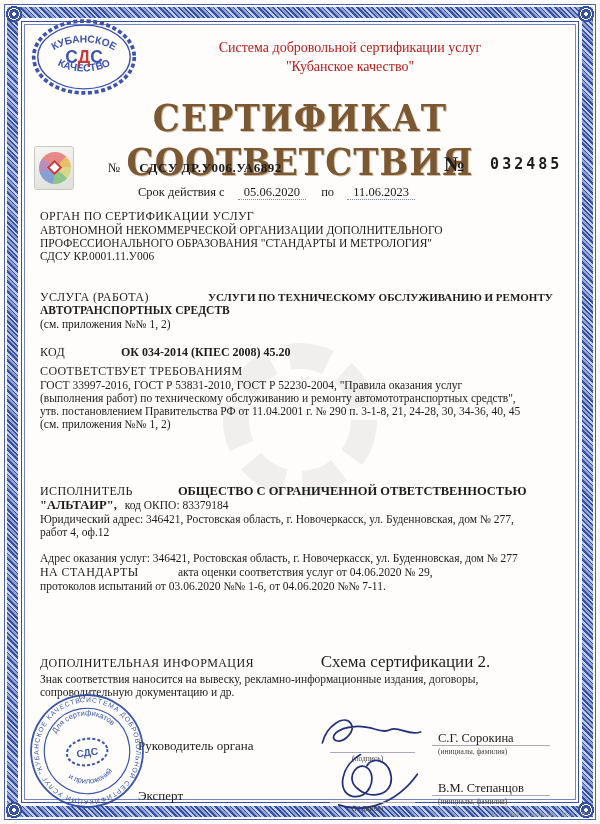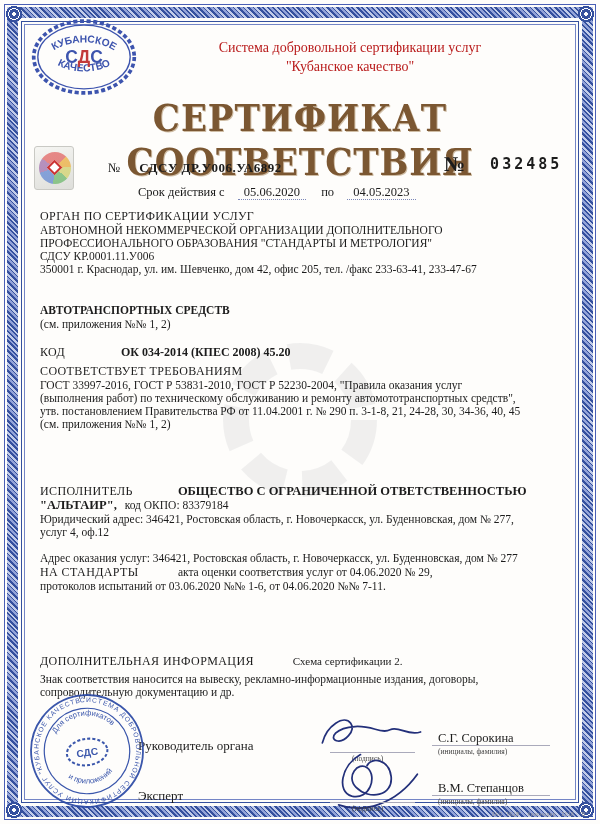--- a/index.html
+++ b/index.html
@@ -125,29 +125,32 @@
 
   <div class="blank-no">
     <span class="blank-sign">№</span>
     <span class="blank-digits">032485</span>
   </div>
 
   <div class="ln validity" style="top:186px; left:138px;">
     <span>Срок действия с</span>
     <span class="date">05.06.2020</span>
     <span class="to">по</span>
-    <span class="date">04.05.2023</span>
+    <span class="date">11.06.2023</span>
   </div>
 
   <div class="ln lbl" style="top:210px;">ОРГАН ПО СЕРТИФИКАЦИИ УСЛУГ</div>
   <div class="ln" style="top:224px;">АВТОНОМНОЙ НЕКОММЕРЧЕСКОЙ ОРГАНИЗАЦИИ ДОПОЛНИТЕЛЬНОГО</div>
   <div class="ln" style="top:237px;">ПРОФЕССИОНАЛЬНОГО ОБРАЗОВАНИЯ "СТАНДАРТЫ И МЕТРОЛОГИЯ"</div>
   <div class="ln" style="top:250px;">СДСУ КР.0001.11.У006</div>
-  <div class="ln" style="top:263px;">350001 г. Краснодар, ул. им. Шевченко, дом 42, офис 205, тел. /факс 233-63-41, 233-47-67</div>
-
+
+  <div class="ln" style="top:291px;">
+    <span class="lbl w165">УСЛУГА (РАБОТА)</span>
+    <span class="b" style="font-size:11px;">УСЛУГИ ПО ТЕХНИЧЕСКОМУ ОБСЛУЖИВАНИЮ И РЕМОНТУ</span>
+  </div>
   <div class="ln b" style="top:304px;">АВТОТРАНСПОРТНЫХ СРЕДСТВ</div>
   <div class="ln" style="top:318px;">(см. приложения №№ 1, 2)</div>
 
   <div class="ln" style="top:346px;">
     <span class="lbl w78">КОД</span>
     <span class="b" style="font-size:12px;">ОК 034-2014 (КПЕС 2008) 45.20</span>
   </div>
 
   <div class="ln lbl" style="top:365px;">СООТВЕТСТВУЕТ ТРЕБОВАНИЯМ</div>
   <div class="ln" style="top:379px;">ГОСТ 33997-2016, ГОСТ Р 53831-2010, ГОСТ Р 52230-2004, "Правила оказания услуг</div>
@@ -157,32 +160,32 @@
 
   <div class="ln" style="top:485px;">
     <span class="lbl w135">ИСПОЛНИТЕЛЬ</span>
     <span class="b" style="font-size:12.5px;">ОБЩЕСТВО С ОГРАНИЧЕННОЙ ОТВЕТСТВЕННОСТЬЮ</span>
   </div>
   <div class="ln" style="top:499px;">
     <span class="b" style="font-size:12.5px;">"АЛЬТАИР",</span>
     <span style="margin-left:5px;">код ОКПО: 83379184</span>
   </div>
   <div class="ln" style="top:513px;">Юридический адрес: 346421, Ростовская область, г. Новочеркасск, ул. Буденновская, дом № 277,</div>
-  <div class="ln" style="top:526px;">услуг 4, оф.12</div>
+  <div class="ln" style="top:526px;">работ 4, оф.12</div>
   <div class="ln" style="top:552px;">Адрес оказания услуг: 346421, Ростовская область, г. Новочеркасск, ул. Буденновская, дом № 277</div>
 
   <div class="ln" style="top:566px;">
     <span class="lbl w135">НА СТАНДАРТЫ</span>
     <span>акта оценки соответствия услуг от 04.06.2020 № 29,</span>
   </div>
   <div class="ln" style="top:580px;">протоколов испытаний от 03.06.2020 №№ 1-6, от 04.06.2020 №№ 7-11.</div>
 
   <div class="ln" style="top:655px;">
     <span class="lbl">ДОПОЛНИТЕЛЬНАЯ ИНФОРМАЦИЯ</span>
-    <span style="margin-left:36px; font-size:11px;">Схема сертификации 2.</span>
+    <span style="margin-left:64px; font-size:17px;">Схема сертификации 2.</span>
   </div>
   <div class="ln" style="top:673px;">Знак соответствия наносится на вывеску, рекламно-информационные издания, договоры,</div>
   <div class="ln" style="top:686px;">сопроводительную документацию и др.</div>
 
   <div class="role" style="top:738px;font-family:Liberation Serif, serif;">Руководитель органа</div>
   <svg class="sig" style="left:318px; top:712px; width:120px; height:40px;" viewBox="0 0 110 36">
     <path d="M4,28 C8,12 24,2 30,10 C35,17 24,28 17,26 C10,24 16,14 34,13 C50,12 58,20 66,16 C74,12 82,22 94,18"></path>
   </svg>
   <div class="person" style="top:731px;">С.Г. Сорокина</div>
   <div class="rule" style="left:330px; top:752px; width:85px;"></div>

